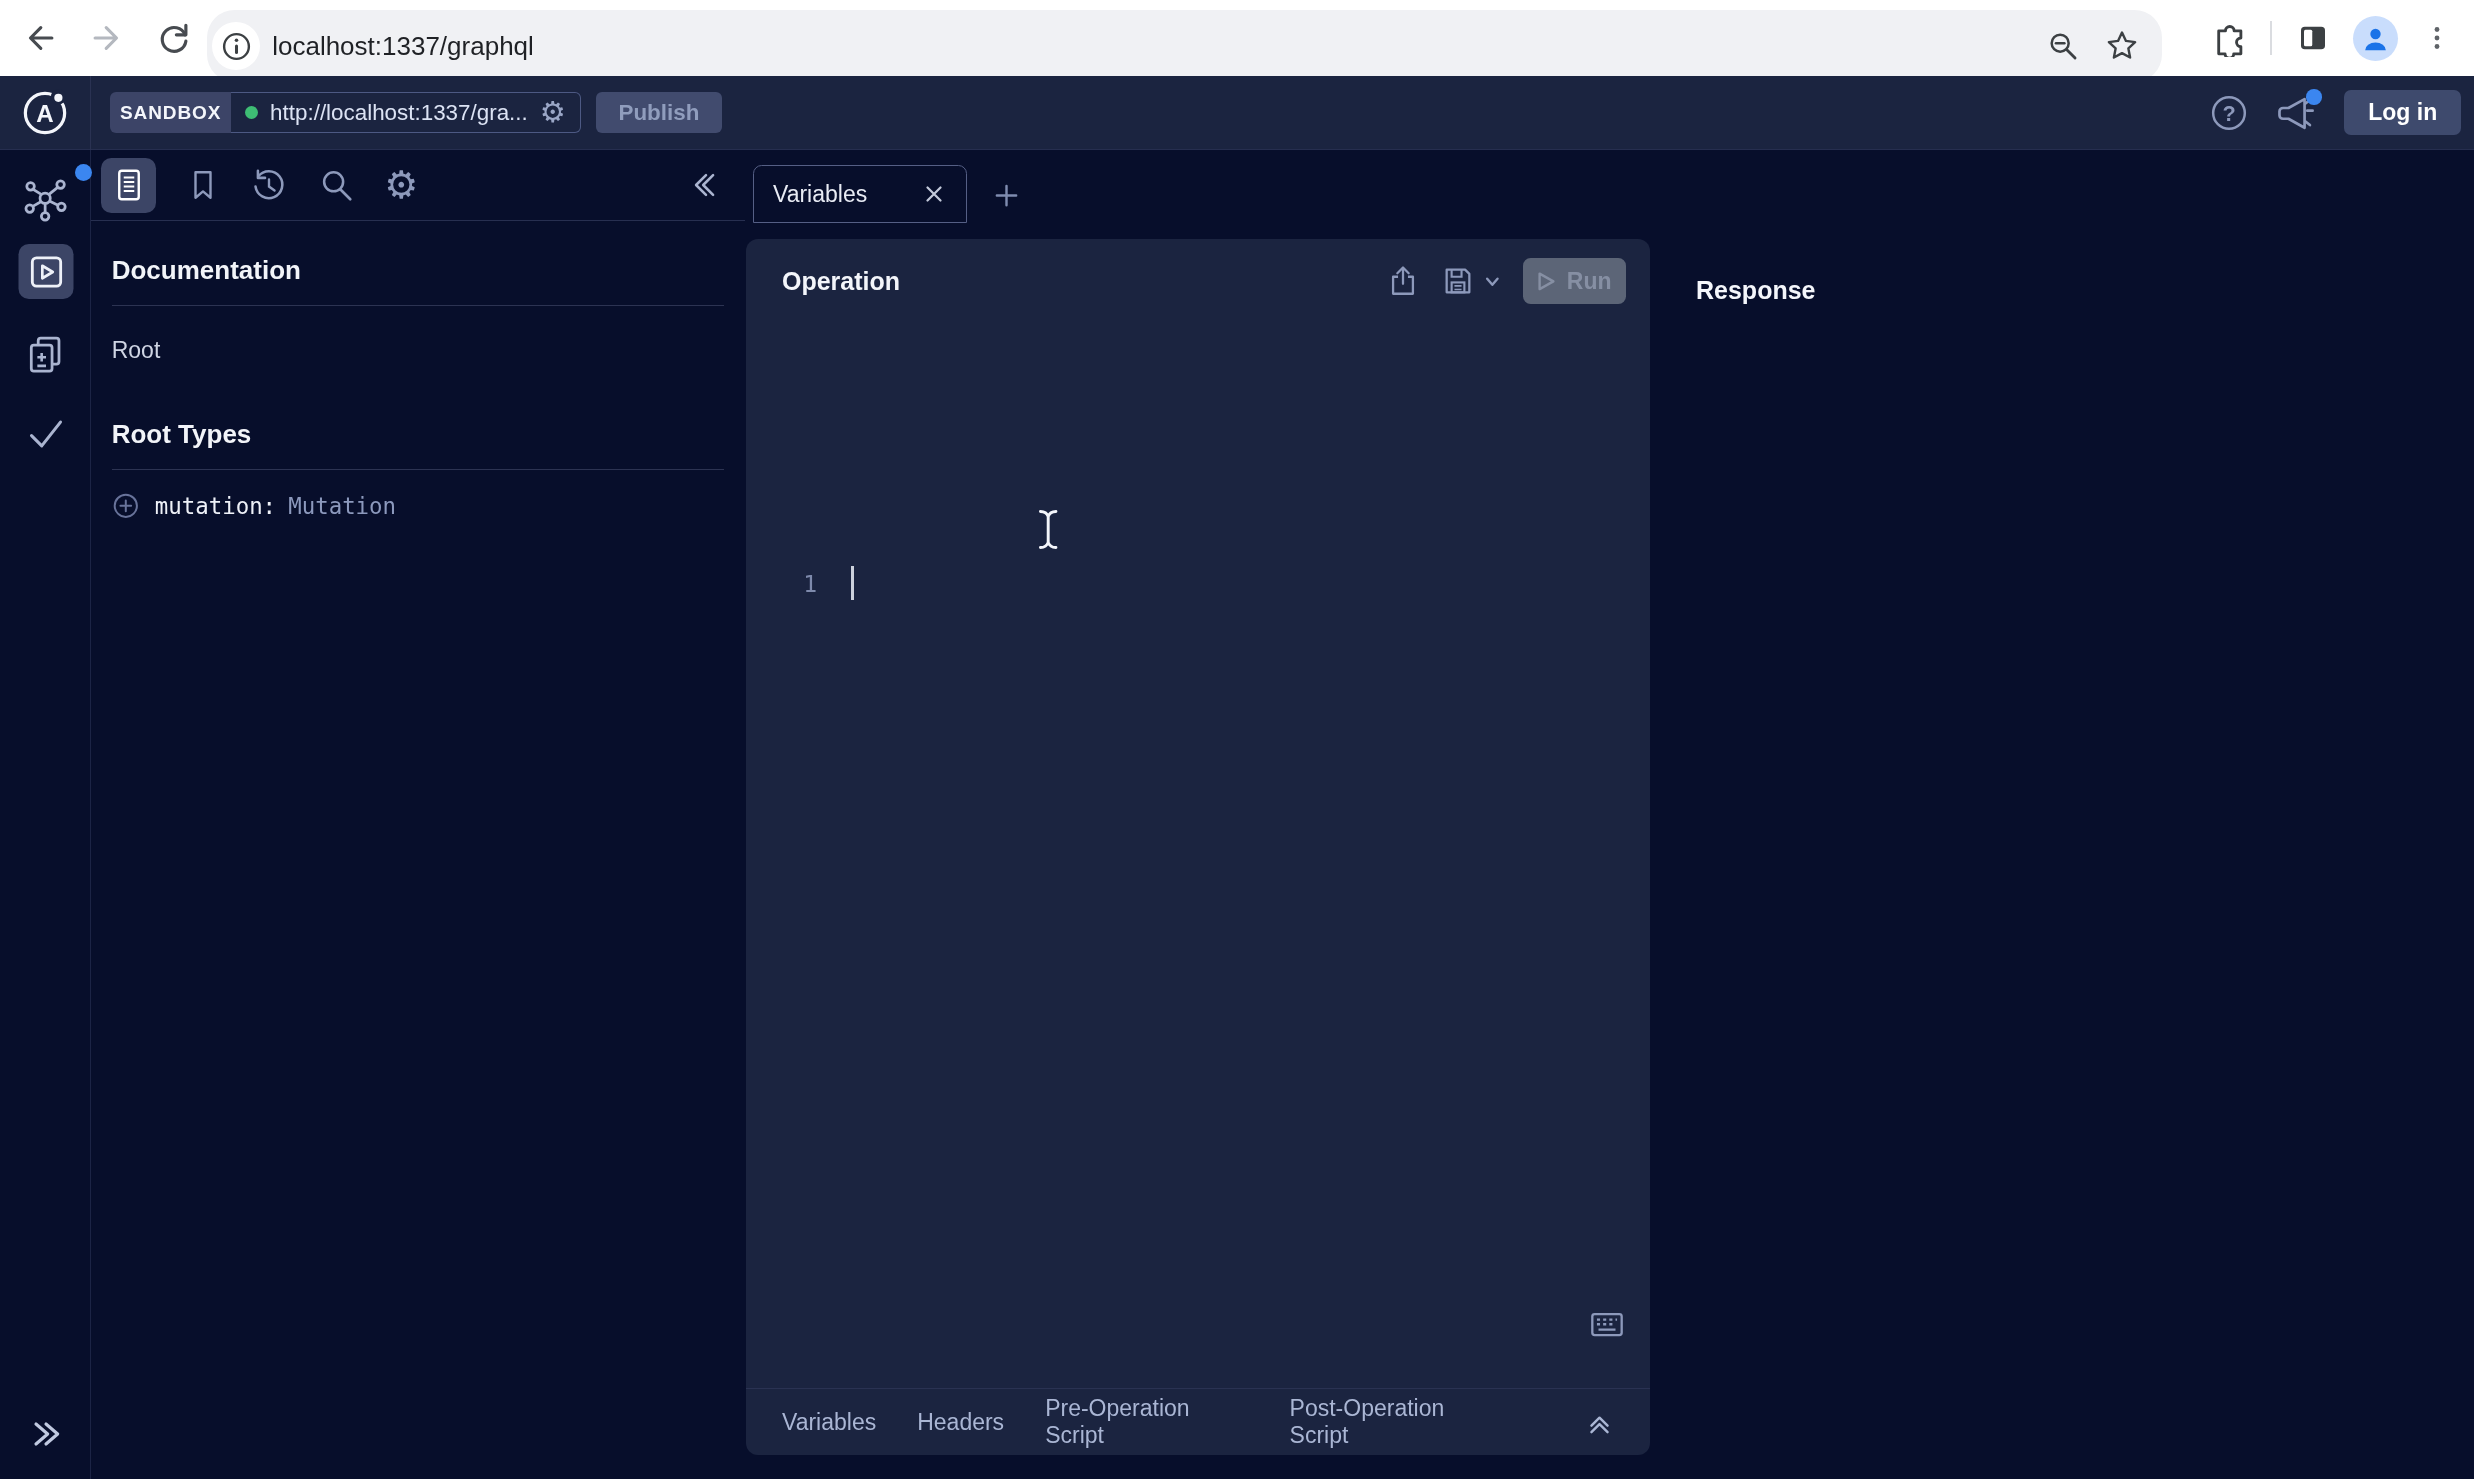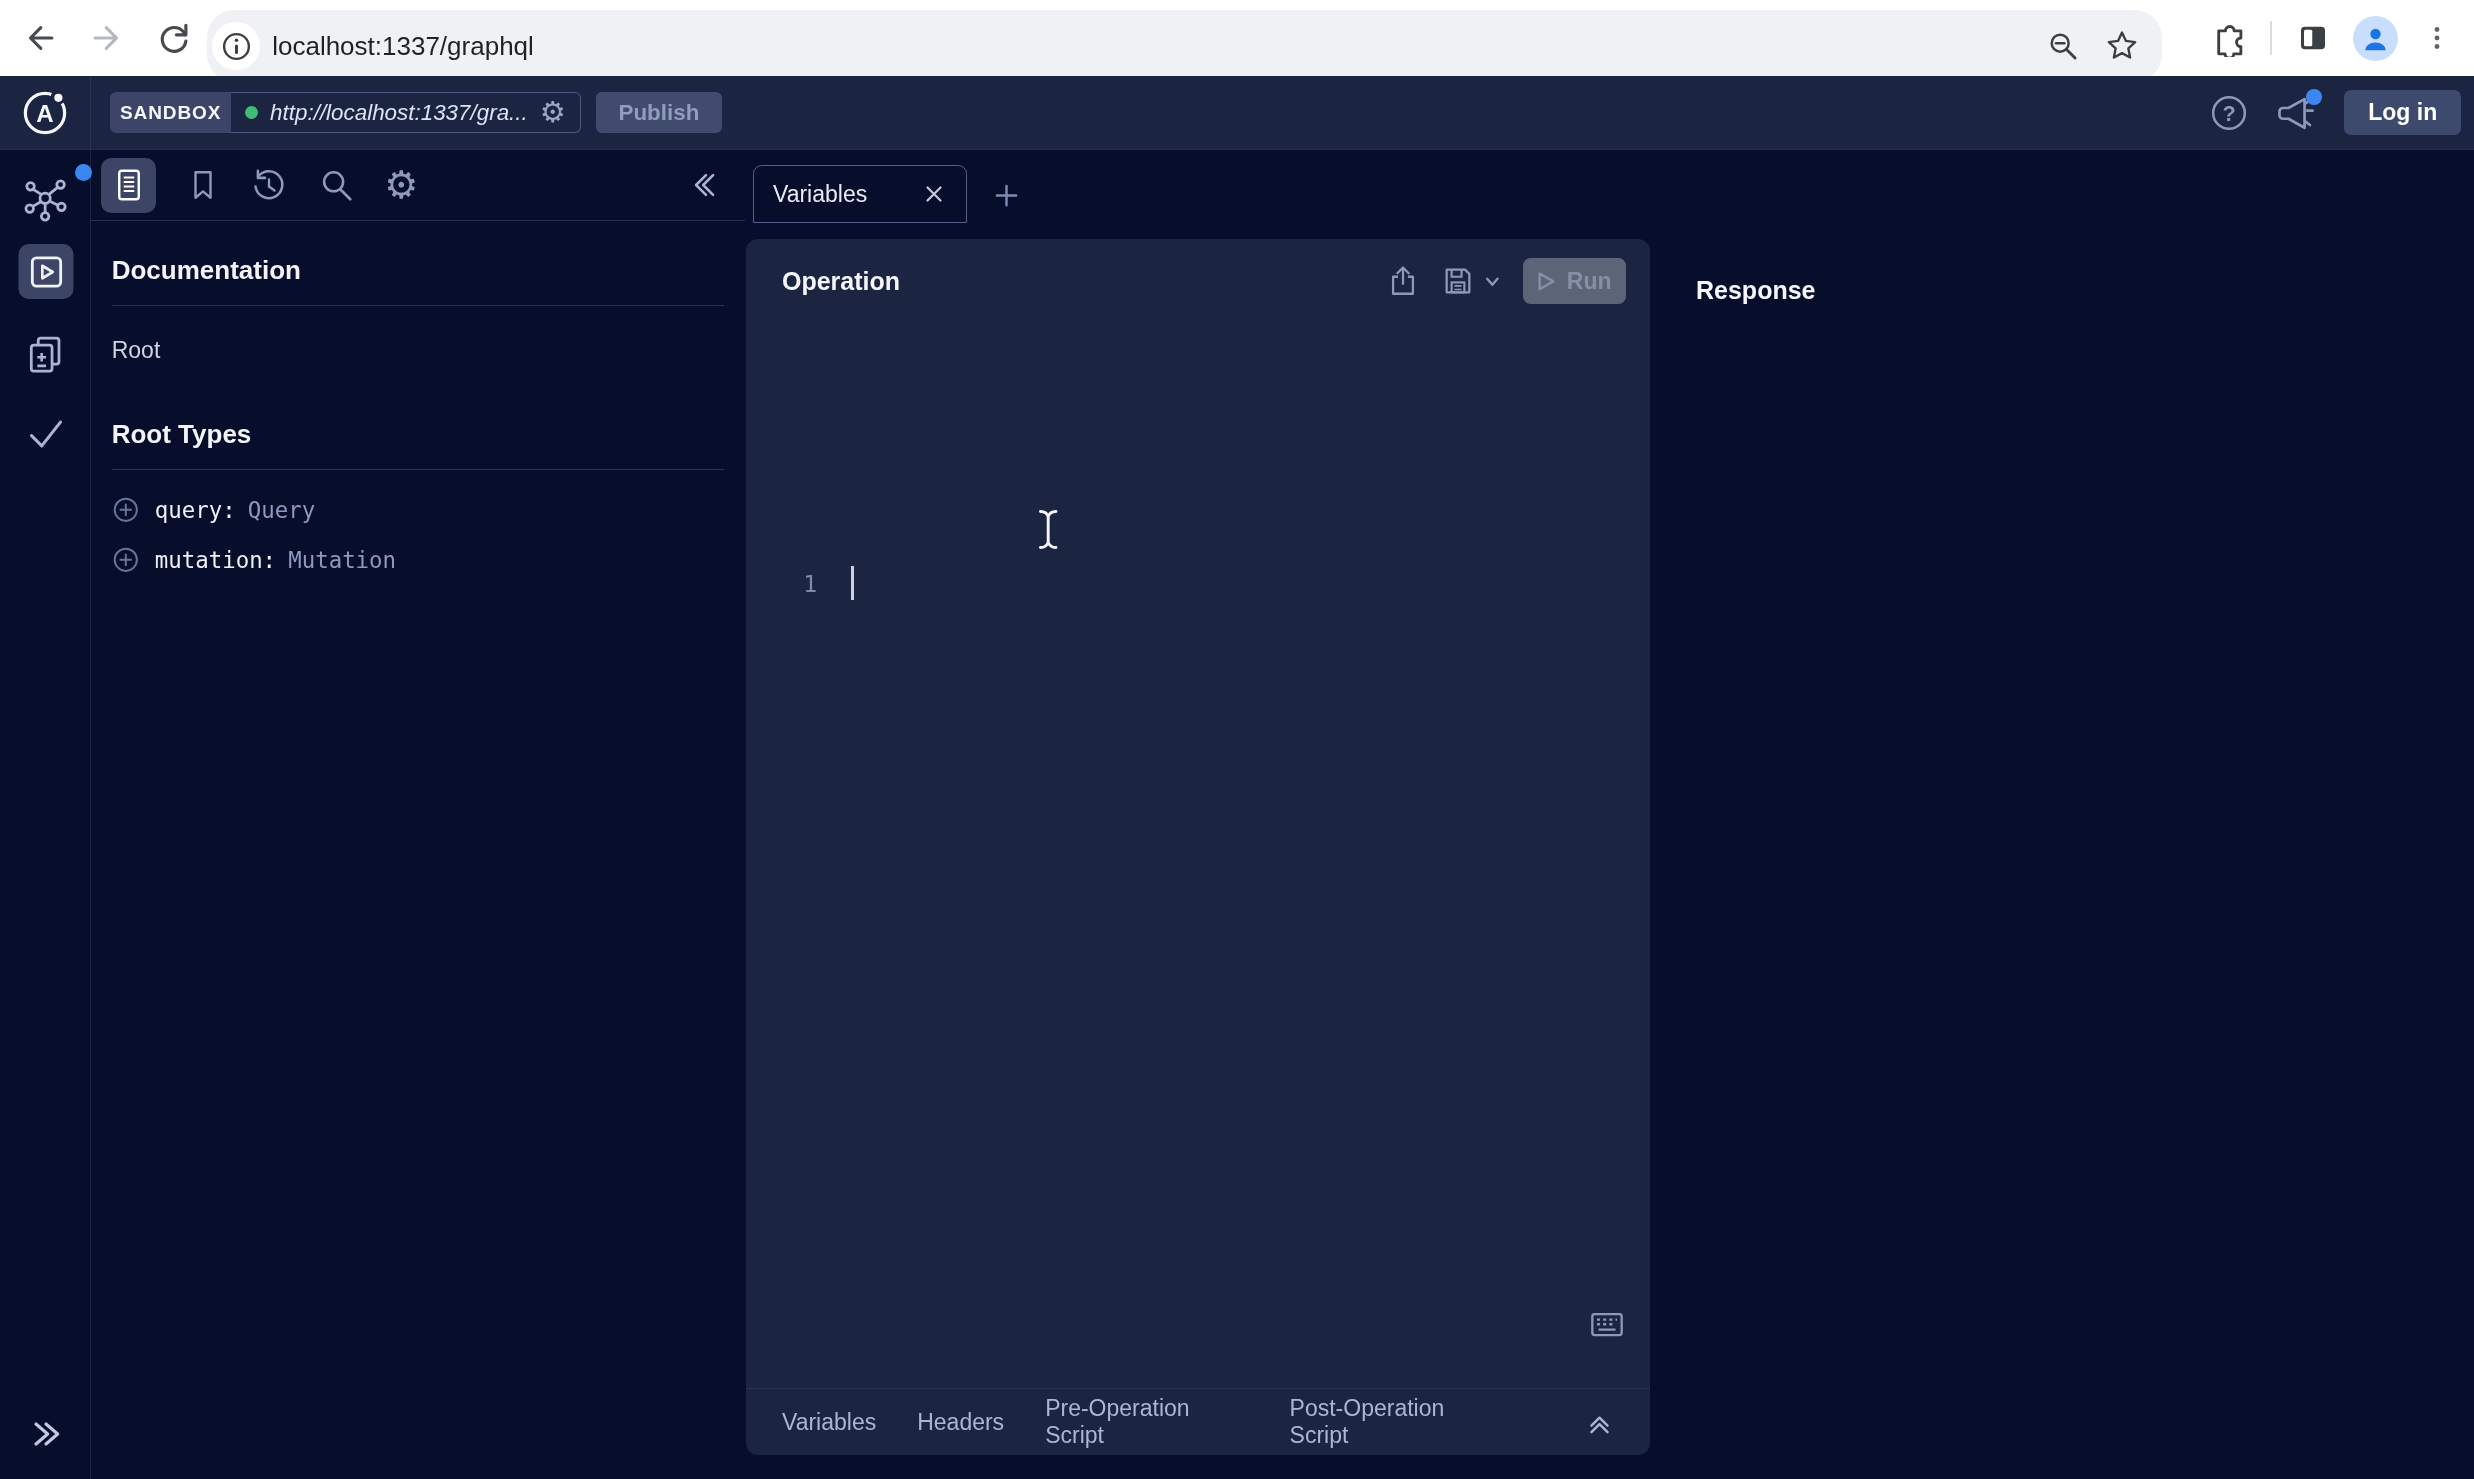--- a/index.html
+++ b/index.html
@@ -27,21 +27,21 @@
   .apollo-header { position:absolute; top:76px; left:0; width:2475px; height:74px; background:#1b2440;
     border-bottom:0.9px solid #262e4f; display:flex; align-items:center; }
   .logo-cell { width:91px; height:74px; border-right:0.9px solid #2a3252; display:flex;
     align-items:center; justify-content:center; flex:none; }
   .sandbox-pill { display:flex; align-items:stretch; height:41px; margin-left:19px; }
   .sandbox-badge { background:#3c4467; border-radius:6px 0 0 6px; display:flex; align-items:center;
     padding:0 10px; color:#f4f6fb; font-weight:bold; font-size:19px; letter-spacing:0.9px; }
   .endpoint { border:1.7px solid #4d5983; border-left:none; border-radius:0 6px 6px 0;
     display:flex; align-items:center; gap:12px; padding:0 13.8px; min-width:327px; }
   .dot-green { width:13px; height:13px; border-radius:50%; background:#3ebd74; }
-  .endpoint-url { color:#dce3f4; font-size:22.4px;font-style:italic; }
+  .endpoint-url { color:#dce3f4; font-size:22.4px; }
   .gear-glyph { font-family:"DejaVu Sans", sans-serif; font-size:29px; color:#9aa6c6; line-height:1; }
   .publish-btn { margin-left:15.5px; height:41px; padding:0 22.4px; background:#414b6e; border-radius:6px;
     color:#909dbd; font-weight:bold; font-size:22.4px; display:flex; align-items:center; border:none; }
   .header-right { margin-left:auto; display:flex; align-items:center; gap:26px; margin-right:13.8px; }
   .mega-wrap { position:relative; }
   .noti-dot { position:absolute; width:15.5px; height:15.5px; border-radius:50%; background:#3b86f0; }
   .login-btn { height:45px; padding:0 24px; background:#3e4a6d; border-radius:6.9px; color:#ffffff;
     font-weight:bold; font-size:23px; display:flex; align-items:center; border:none; }
 
   
@@ -298,30 +298,20 @@
     </div>
   </div>
 
   <div class="docs-body">
     <div class="docs-h" style="margin-top:34px;">Documentation</div>
     <div class="docs-div"></div>
     <div class="docs-root" style="margin-top:31px;">Root</div>
     <div class="docs-h" style="margin-top:55px;">Root Types</div>
     <div class="docs-div"></div>
 
-    <div class="field-row" style="margin-top:26px;">
-      <span>
-        <svg width="27.6" height="27.6" viewBox="0 0 36 36">
-            <circle cx="18" cy="18" r="14.5" fill="none" stroke="#68739a" stroke-width="2.6"></circle>
-            <path d="M18 11 v14 M11 18 h14" stroke="#68739a" stroke-width="2.6" stroke-linecap="round"></path>
-          </svg>
-      </span>
-      <span class="mono field-name">query:</span>
-      <span class="mono field-type" style="margin-left:-3.4px;">Query</span>
-    </div>
 
     <div class="field-row">
       <span>
         <svg width="27.6" height="27.6" viewBox="0 0 36 36">
             <circle cx="18" cy="18" r="14.5" fill="none" stroke="#68739a" stroke-width="2.6"></circle>
             <path d="M18 11 v14 M11 18 h14" stroke="#68739a" stroke-width="2.6" stroke-linecap="round"></path>
           </svg>
       </span>
       <span class="mono field-name">mutation:</span>
       <span class="mono field-type" style="margin-left:-3.4px;">Mutation</span>

